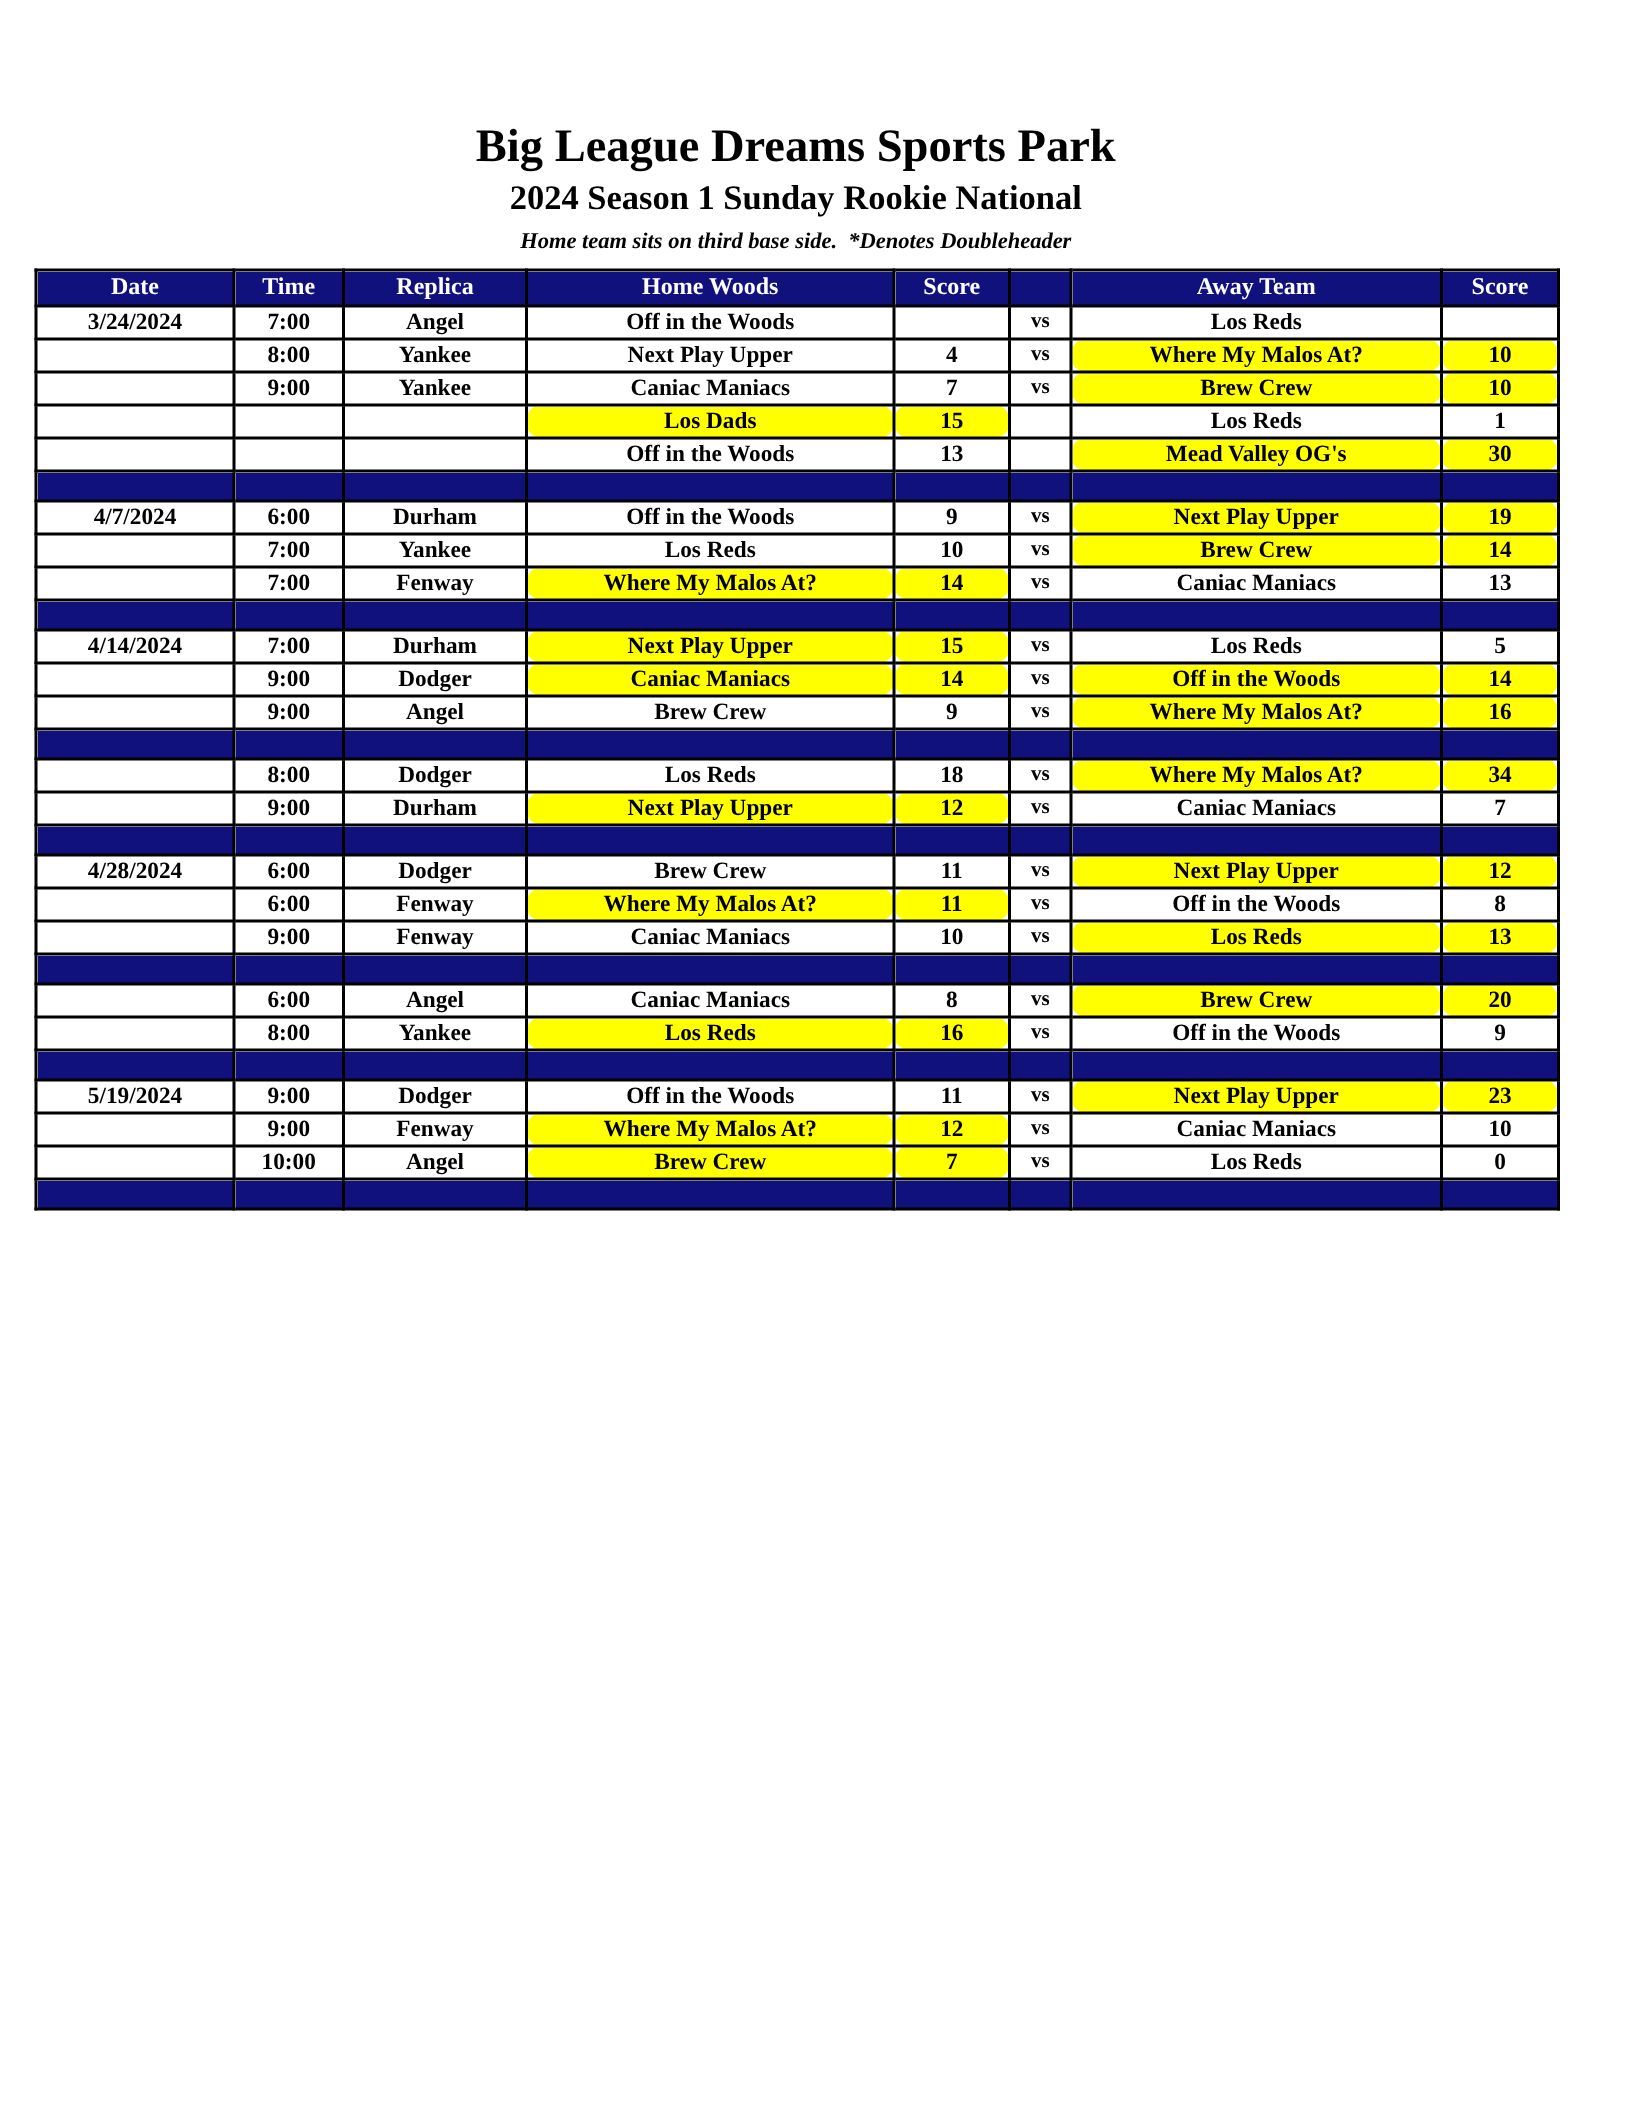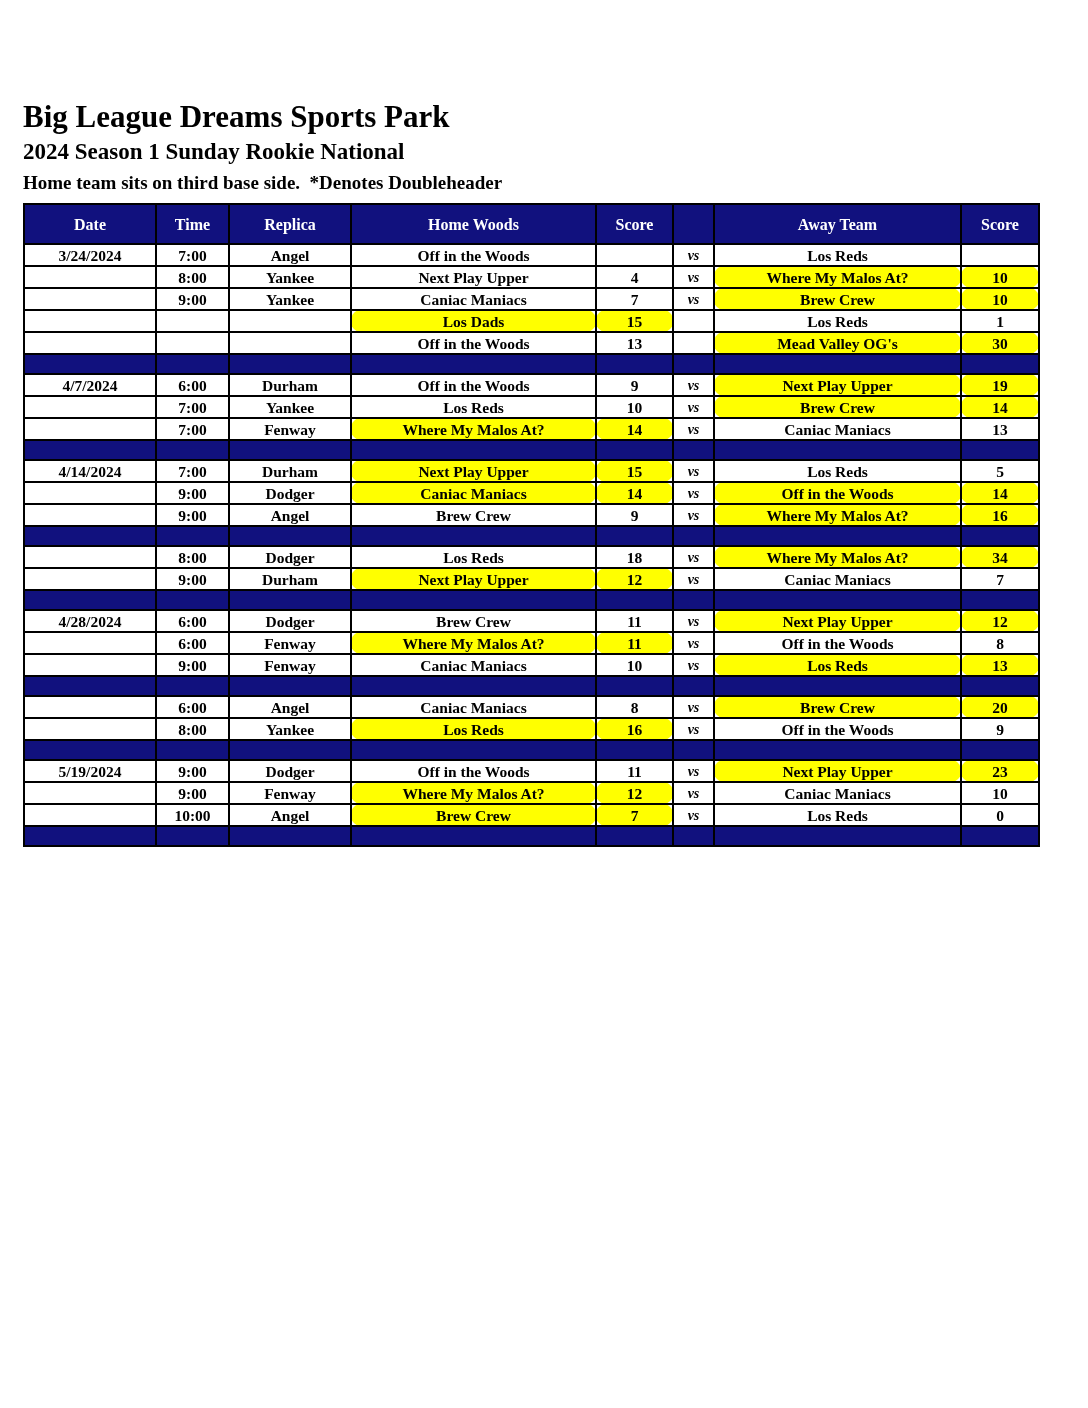--- a/index.html
+++ b/index.html
@@ -21,37 +21,39 @@
     overflow: hidden;
   }
   .page {
     position: relative;
     width: 1088px;
     height: 1408px;
   }
   .titles {
     width: 1015px;
     margin-left: 23px;
-    padding-top: 100px;
+    padding-top: 80px;
+    text-align: center;
   }
   .main-title {
     font-size: 31px;
     font-weight: bold;
     line-height: 1.1;
     margin: 0;
   }
   .sub-title {
     font-size: 23px;
     font-weight: bold;
     line-height: 1.2;
     margin: 4px 0 0 0;
   }
   .note {
-    font-size: 19px;
+    font-size: 15px;
     font-weight: bold;
+    font-style: italic;
     line-height: 1.2;
     margin: 6px 0 0 0;
     white-space: pre;
   }
   table.schedule {
     border-collapse: collapse;
     table-layout: fixed;
     width: 1015px;
     margin: 9px 0 0 23px;
   }
@@ -64,28 +66,27 @@
     font-weight: bold;
     font-size: 15.5px;
     line-height: 1.1;
     white-space: nowrap;
     overflow: hidden;
   }
   table.schedule th {
     background: var(--navy);
     color: #ffffff;
     font-size: 16px;
-    height: 40px;
+    height: 24px;
   }
   table.schedule td.hl {
     background: var(--yellow);
     border-radius: 10px;
   }
   table.schedule td.vs-cell {
-    font-style: italic;
     font-size: 14px;
   }
   table.schedule tr.sep td {
     background: var(--navy);
     height: 20px;
   }
   col.c-date  { width: 132px; }
   col.c-time  { width: 73px; }
   col.c-repl  { width: 122px; }
   col.c-home  { width: 245px; }

